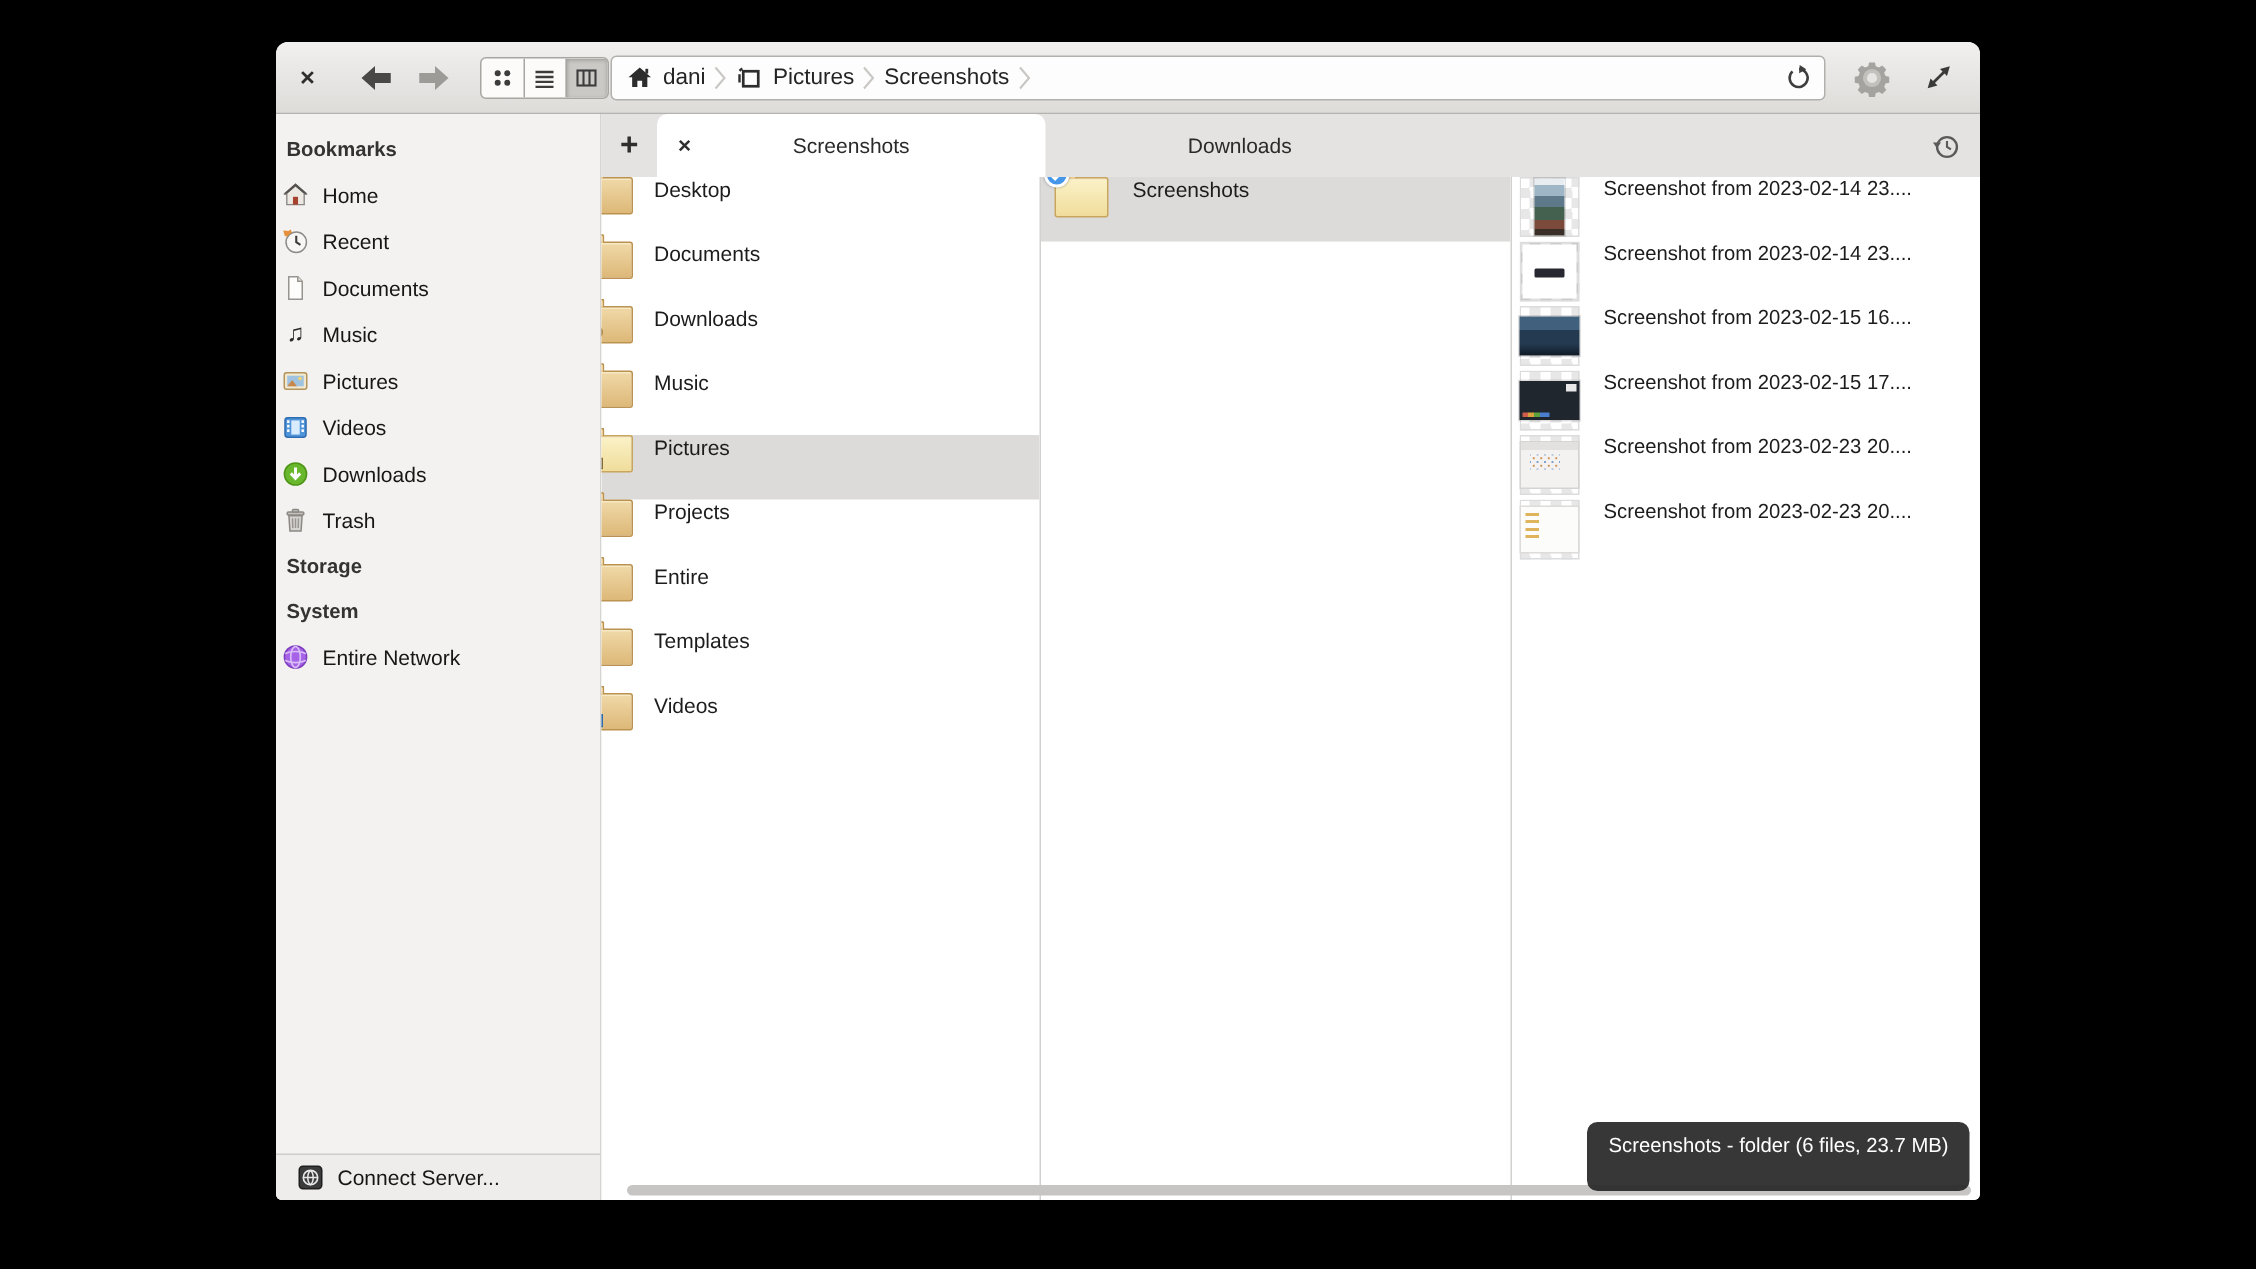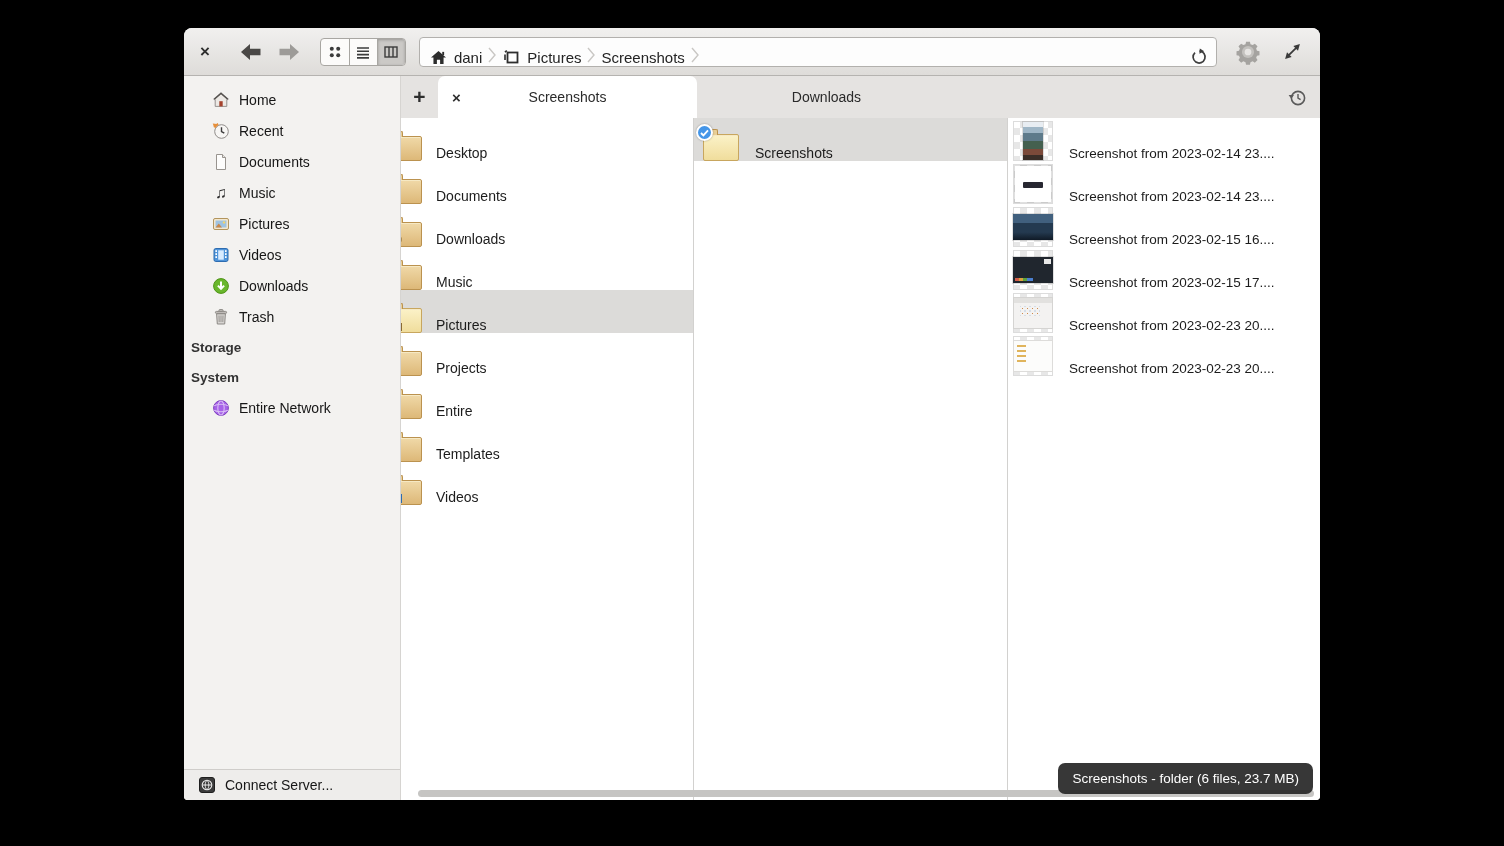--- a/index.html
+++ b/index.html
@@ -19,40 +19,40 @@
                cursor:default; line-height:1; }
   .nav-btn { display:flex; align-items:center; }
   .nav-back { margin-left:30px; }
   .nav-fwd  { margin-left:16px; }
   .view-switcher { display:flex; margin-left:20px; height:28px; background:#fcfbfa;
                    border:1px solid #a8a6a2; border-radius:4px; overflow:hidden; }
   .vs-btn { width:28px; display:flex; align-items:center; justify-content:center; }
   .vs-btn + .vs-btn { border-left:1px solid #a8a6a2; }
   .vs-btn.active { background:#cbc9c6; box-shadow:inset 0 1px 3px rgba(0,0,0,.25); }
 
-  .pathbar { flex:1; height:30px; margin-left:13px; background:#fdfdfd;
+  .pathbar { flex:1; height:30px; margin-left:1px; background:#fdfdfd;
              border:1px solid #b2b0ad; border-radius:4px; display:flex;
-             align-items:flex-end; padding:0 8px 0 10px; min-width:0; }
+             align-items:center; padding:0 8px 0 10px; min-width:0; }
   .crumb { display:flex; align-items:center; gap:7px; font-size:15px; color:#242424; }
   .crumb-sep { margin:0 5px; display:flex; }
   .pathbar-refresh { margin-left:auto; display:flex; }
 
   .gear-btn { margin-left:18px; display:flex; }
   .expand-btn { margin-left:22px; margin-right:4px; display:flex; }
 
   
   .body { flex:1; display:flex; min-height:0; }
 
   
   .sidebar { flex:0 0 217px; background:#f3f2f0; border-right:1px solid #d6d4d1;
              display:flex; flex-direction:column; padding-top:8px; font-size:14px; }
   .section-title { font-size:13.5px; font-weight:bold; color:#333;
                    padding:8px 8px 7px 7px; }
   .side-item { height:31px; display:flex; align-items:center; gap:9px;
-               padding-left:28px; color:#161616; position:relative; }
+               padding-left:4px; color:#161616; position:relative; }
   .side-icon { width:18px; height:18px; display:flex; align-items:center;
                justify-content:center; flex:0 0 18px; }
   .usage-wrap { display:flex; flex-direction:column; gap:2px; }
   .usage-track { width:139px; height:3px; background:#cfcdca; margin-top:1px; }
   .usage-fill { width:22px; height:5px; background:#5b5957; margin-top:-4px; }
   .connect-row { margin-top:auto; height:31px; border-top:1px solid #cfcdca;
                  background:#eeedeb; display:flex; align-items:center; gap:9px;
                  padding-left:14px; color:#161616; }
 
   
@@ -67,21 +67,21 @@
                color:#2e2e2e; line-height:1; }
   .history-btn { margin-left:auto; width:46px; display:flex; align-items:center;
                  justify-content:center; }
 
   
   .miller { flex:1; display:flex; background:#fff; position:relative; min-height:0; }
   .col { overflow:hidden; }
   .col-places { flex:0 0 293px; border-right:1px solid #d2d1cf; }
   .col-mid    { flex:0 0 314px; border-right:1px solid #d2d1cf; }
   .col-files  { flex:1; }
-  .row { height:43px; display:flex; align-items:flex-end; }
+  .row { height:43px; display:flex; align-items:flex-start; }
   .row.selected { background:#dcdbd9; }
   .row-label { font-size:14px; color:#1c1c1c; }
 
   
   .folder { width:34px; height:25px; position:relative; border-radius:2px;
             background:linear-gradient(180deg,#f0d9a8,#ddb878);
             border:1px solid #bb924f; box-shadow:inset 0 1px 0 #f6e9c4; flex:none; }
   .folder::before { content:""; position:absolute; left:-1px; top:-6px; width:13px;
                     height:5px; background:#e9cf97; border:1px solid #bb924f;
                     border-bottom:none; border-radius:2px 2px 0 0; }
@@ -134,21 +134,21 @@
                  radial-gradient(circle 1.5px,#7a9cc9 55%,transparent 60%) 2.5px 2.5px/5px 5px; }
   .ti-doclist { width:38px; height:30px; background:#fcfcfb; position:relative;
                 box-shadow:0 0 0 1px #dddcda; }
   .ti-doclist::after { content:""; position:absolute; left:3px; top:4px; width:9px;
       height:20px;
       background:repeating-linear-gradient(180deg,#e0b45c 0 2px,transparent 2px 5px); }
 
   
   .hscroll { position:absolute; left:17px; right:6px; bottom:3px; height:7px;
              border-radius:4px; background:#c6c5c3; z-index:1; }
-  .tooltip { position:absolute; right:7px; bottom:6px; height:31px; line-height:31px;
+  .tooltip { position:absolute; right:7px; bottom:6px; height:46px; line-height:31px;
              padding:0 14px; background:rgba(40,40,40,.93); color:#fff;
              font-size:13.5px; border-radius:7px; z-index:5; white-space:nowrap;text-align:center; }
 
   svg { display:block; }
 </style>
 </head>
 <body>
 
 <div class="window">
 
@@ -267,20 +267,21 @@
           <polygon points="2,16 8.2,14.2 3.8,9.8" fill="#3a3a3a"></polygon>
           <polygon points="16,2 9.8,3.8 14.2,8.2" fill="#3a3a3a"></polygon>
           </svg>
       </span>
     </div>
   </div>
 
   <div class="body">
 
     <div class="sidebar">
+      <div class="section-title">Bookmarks</div>
 
       <div class="side-item">
         <span class="side-icon">
           <svg width="18" height="18" viewBox="0 0 18 18">
               <path d="M9 2.6 L16 8.6 H14.8 V15.4 H3.2 V8.6 H2 Z" fill="#ece9e5" stroke="#8b8784" stroke-width=".9"></path>
               <path d="M9 1.2 L17 8.2 H14.7 L9 3.3 L3.3 8.2 H1 Z" fill="#55524f"></path>
               <rect x="7.3" y="10.2" width="3.4" height="5.2" fill="#a5432e"></rect>
             </svg>
         </span>
         <span>Home</span>

